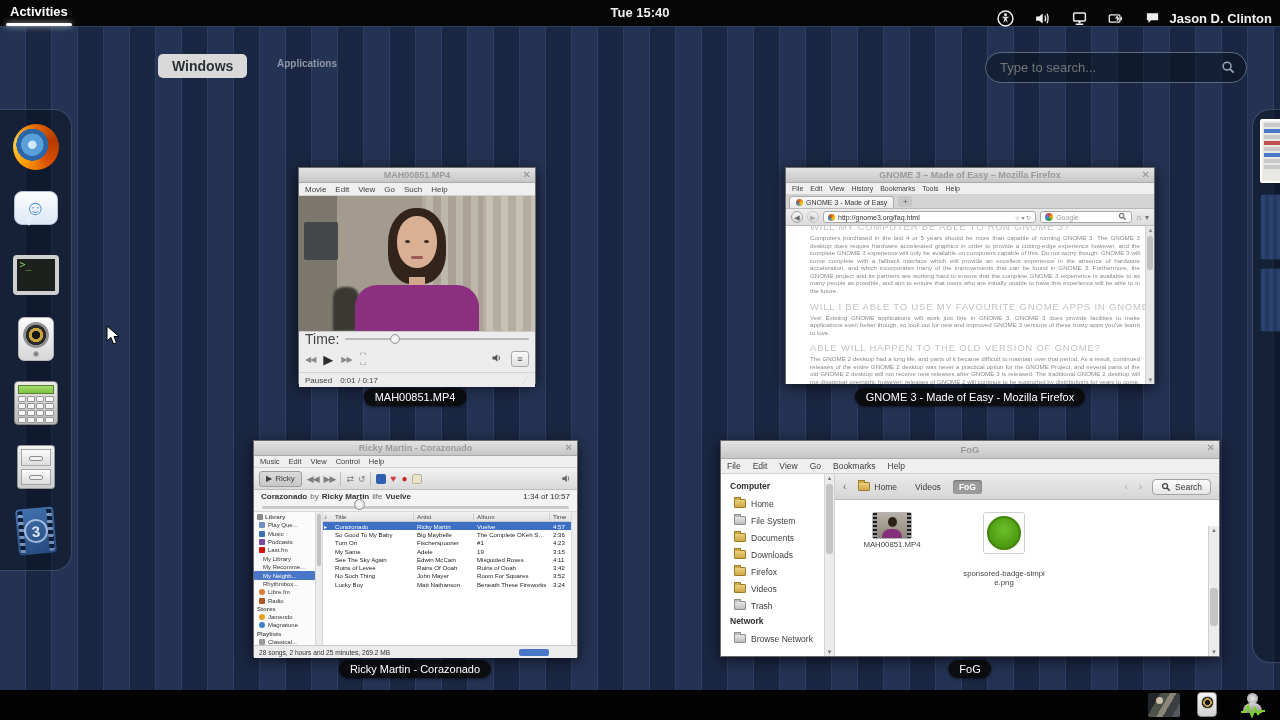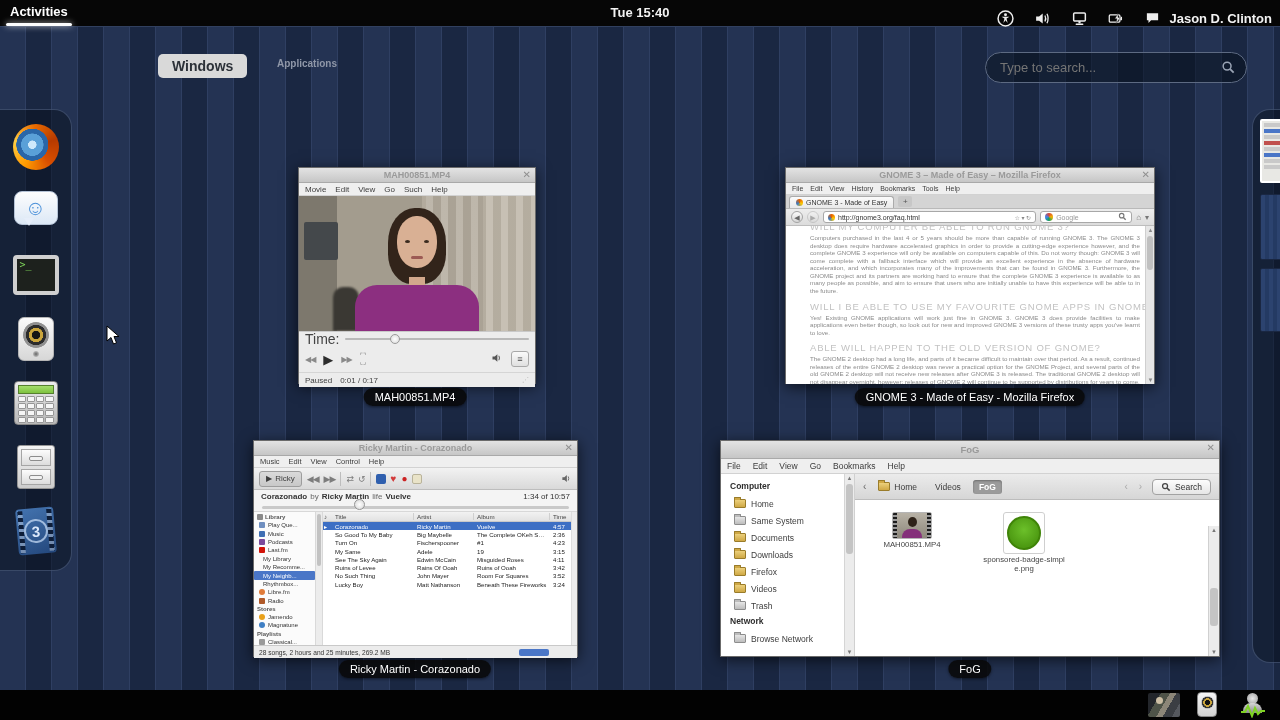--- a/index.html
+++ b/index.html
@@ -156,21 +156,21 @@
   .rb-row.sel { background:#3d6fc4; color:#fff; }
   .rb-vscroll { width:6px; background:#ececec; border-left:1px solid #ddd; }
   .rb-status { height:13px; background:#ececec; border-top:1px solid #c9c9c9; font-size:6.6px; color:#333; display:flex; align-items:center; padding:0 5px; position:relative; }
   .rb-hthumb { position:absolute; right:28px; top:3px; width:30px; height:7px; background:#4a76c7; border-radius:2px; }
 
   
   .fog { left:720px; top:413px; width:500px; height:217px; }
   .fog .w-title { height:18px; line-height:18px; font-size:9.5px; }
   .fog-menu { height:15px; font-size:8.5px; gap:12px; }
   .fog-body { display:flex; height:182px; overflow:hidden; }
-  .fog-side { width:124px; background:#fff; border-right:1px solid #d5d5d5; font-size:8.5px; color:#3c3c3c; padding:5px 0 0 9px; overflow:hidden; }
+  .fog-side { width:104px; background:#fff; border-right:1px solid #d5d5d5; font-size:8.5px; color:#3c3c3c; padding:5px 0 0 9px; overflow:hidden; }
   .fog-side .hdr { font-weight:bold; color:#2e2e2e; margin:2px 0 4px; }
   .fog-side .it { display:flex; align-items:center; gap:5px; height:17px; padding-left:4px; white-space:nowrap; }
   .mfold { display:inline-block; width:12px; height:9px; background:linear-gradient(#ecd07c,#cfa845); border:1px solid #9a7c2a; border-radius:1px; position:relative; flex:none; }
   .mfold::before { content:""; position:absolute; top:-3px; left:-1px; width:5px; height:2px; background:#cfa845; border:1px solid #9a7c2a; border-bottom:none; border-radius:1px 1px 0 0; }
   .mfold.gray { background:linear-gradient(#e6e6e6,#bdbdbd); border-color:#8d8d8d; }
   .mfold.gray::before { background:#bdbdbd; border-color:#8d8d8d; }
   .fog-sidescroll { width:10px; background:#ececec; border-right:1px solid #d0d0d0; position:relative; font-size:6px; color:#777; }
   .fog-sidescroll .ar { position:absolute; left:0; right:0; text-align:center; }
   .fog-sidescroll .thumb { position:absolute; left:1px; width:7px; top:10px; height:70px; background:#c4c4c4; border-radius:3px; }
   .fog-main { flex:1; display:flex; flex-direction:column; position:relative; }
@@ -660,21 +660,21 @@
     </div>
     <div class="fog-body">
       <div class="fog-side">
         <div class="hdr">Computer</div>
         <div class="it">
             <span class="mfold"></span>
             <span>Home</span>
           </div>
         <div class="it">
             <span class="mfold gray"></span>
-            <span>Same System</span>
+            <span>File System</span>
           </div>
         <div class="it">
             <span class="mfold"></span>
             <span>Documents</span>
           </div>
         <div class="it">
             <span class="mfold"></span>
             <span>Downloads</span>
           </div>
         <div class="it">
@@ -728,21 +728,21 @@
                 <div class="thumbv purple">
                   <div class="hd"></div>
                   <div class="bd"></div>
                 </div>
                 <div class="lbl">MAH00851.MP4</div>
               </div>
             <div class="fcell">
                 <div class="badge">
                   <div class="disc"></div>
                 </div>
-                <div class="lbl" style="max-width:84px; margin:2px auto 0;">sponsored-badge-simple.png</div>
+                <div class="lbl" style="max-width:84px; margin:16px auto 0;">sponsored-badge-simple.png</div>
               </div>
           </div>
           <div class="fog-vscroll">
             <span class="ar" style="top:1px;">▲</span>
               <div class="thumb"></div>
               <span class="ar" style="bottom:1px;">▼</span>
           </div>
         </div>
       </div>
     </div>

